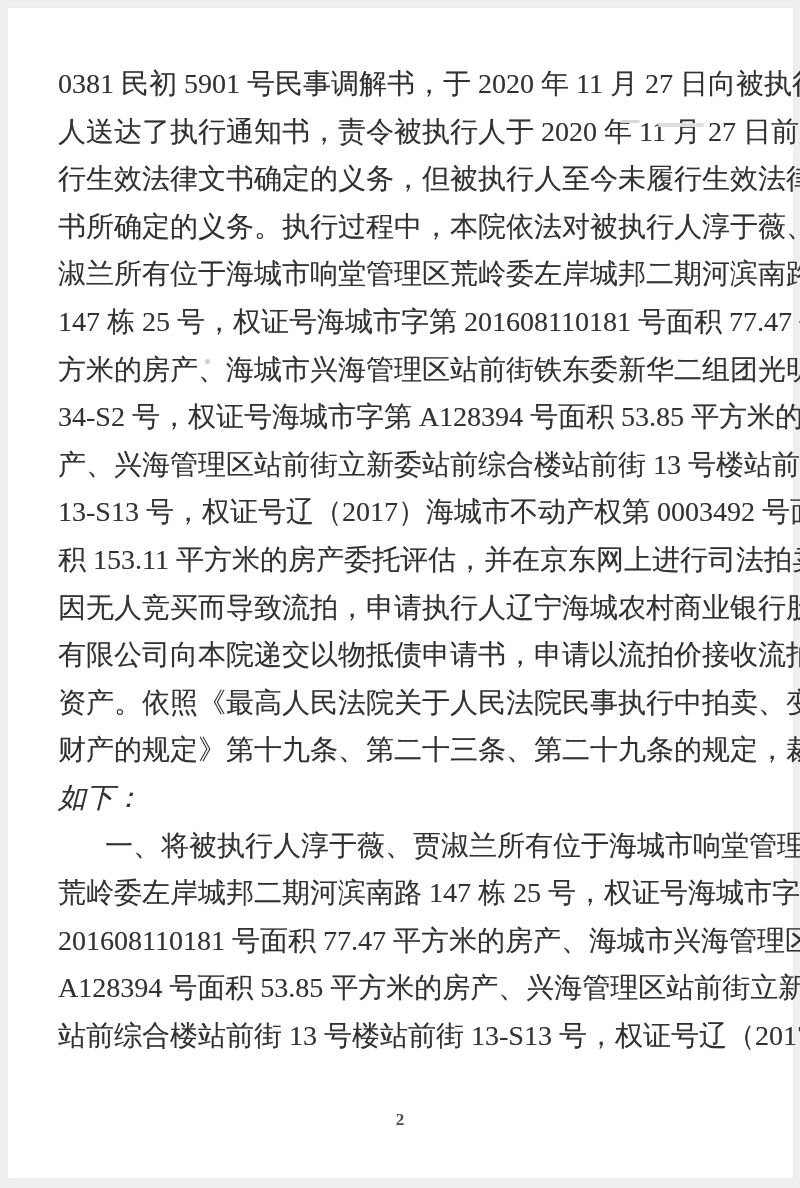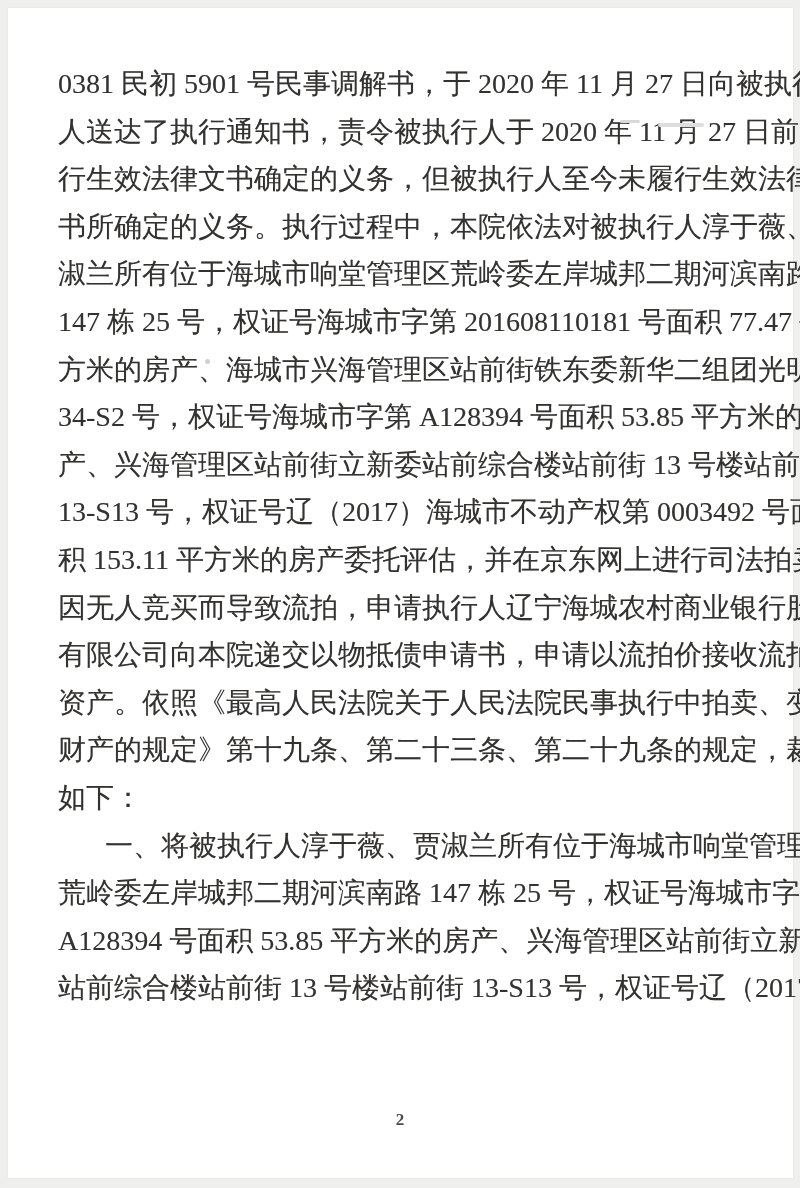--- a/index.html
+++ b/index.html
@@ -36,20 +36,21 @@
     color: #333231;
     white-space: nowrap;
     text-align: justify;
     text-align-last: justify;
     text-justify: inter-ideograph;
     overflow: visible;
     text-shadow: 0.3px 0.3px 0 rgba(60,60,60,0.35);
   }
   .line.short {
     text-align-last: left;
+    font-style: italic;
   }
   .line.indent {
     padding-left: 47px;
     width: 641px;
   }
   .page-number {
     position: absolute;
     left: 0;
     top: 1102px;
     width: 785px;
@@ -88,20 +89,21 @@
     <div class="line">13-S13 号，权证号辽（2017）海城市不动产权第 0003492 号面</div>
     <div class="line">积 153.11 平方米的房产委托评估，并在京东网上进行司法拍卖，</div>
     <div class="line">因无人竞买而导致流拍，申请执行人辽宁海城农村商业银行股份</div>
     <div class="line">有限公司向本院递交以物抵债申请书，申请以流拍价接收流拍的</div>
     <div class="line">资产。依照《最高人民法院关于人民法院民事执行中拍卖、变卖</div>
     <div class="line">财产的规定》第十九条、第二十三条、第二十九条的规定，裁定</div>
     <div class="line short">如下：</div>
 
     <div class="line indent">一、将被执行人淳于薇、贾淑兰所有位于海城市响堂管理区</div>
     <div class="line">荒岭委左岸城邦二期河滨南路 147 栋 25 号，权证号海城市字第</div>
+    <div class="line">201608110181 号面积 77.47 平方米的房产、海城市兴海管理区</div>
     <div class="line">A128394 号面积 53.85 平方米的房产、兴海管理区站前街立新委</div>
     <div class="line">站前综合楼站前街 13 号楼站前街 13-S13 号，权证号辽（2017）</div>
   </div>
 
   <div class="page-number">2</div>
 
   <div class="artifact a1"></div>
   <div class="artifact a2"></div>
   <div class="artifact a3"></div>
   <div class="artifact a4"></div>

